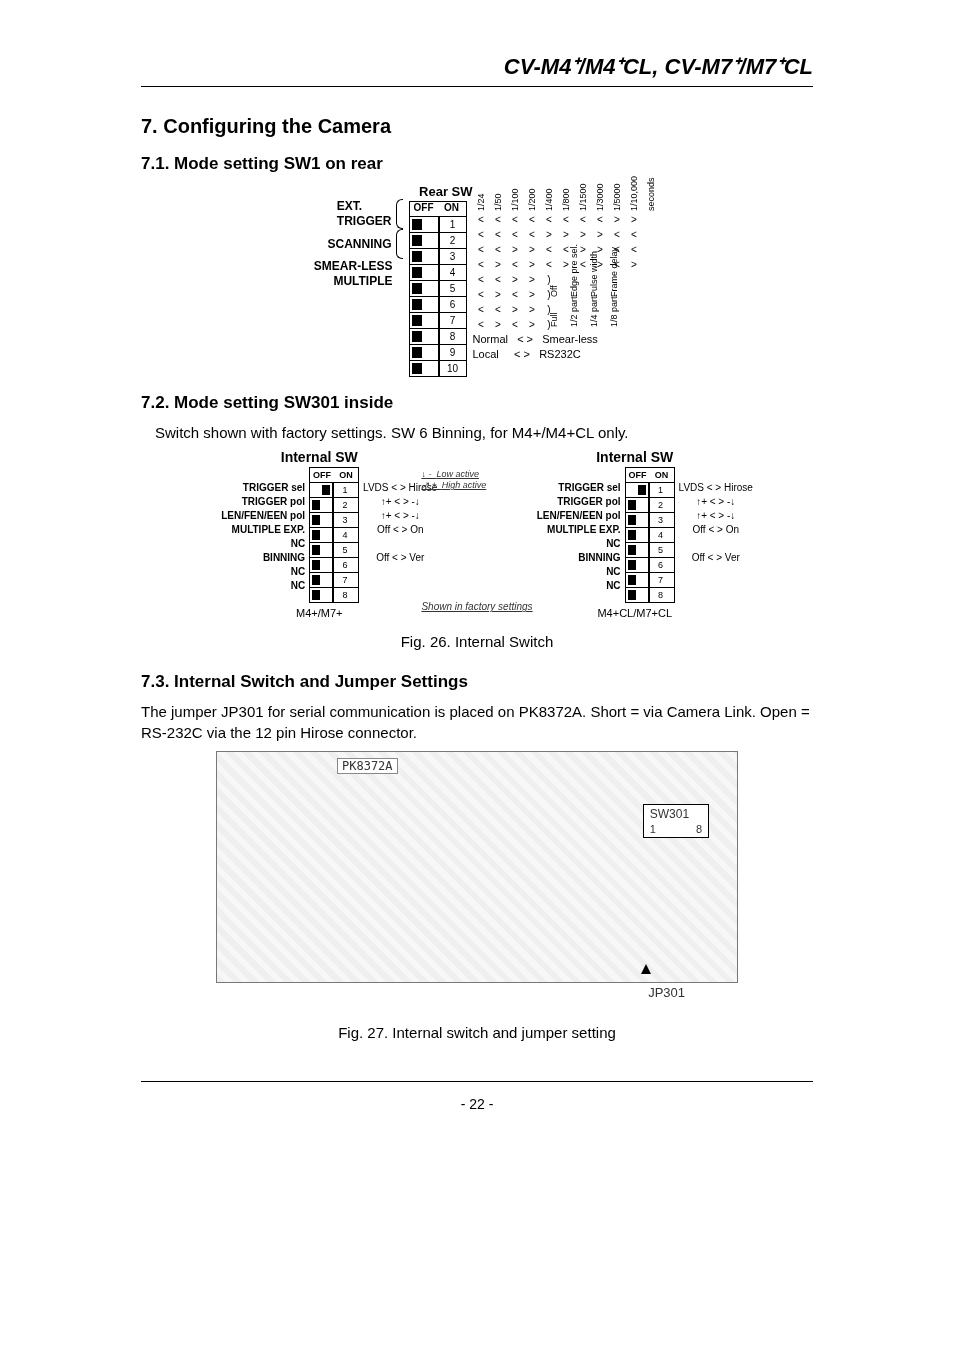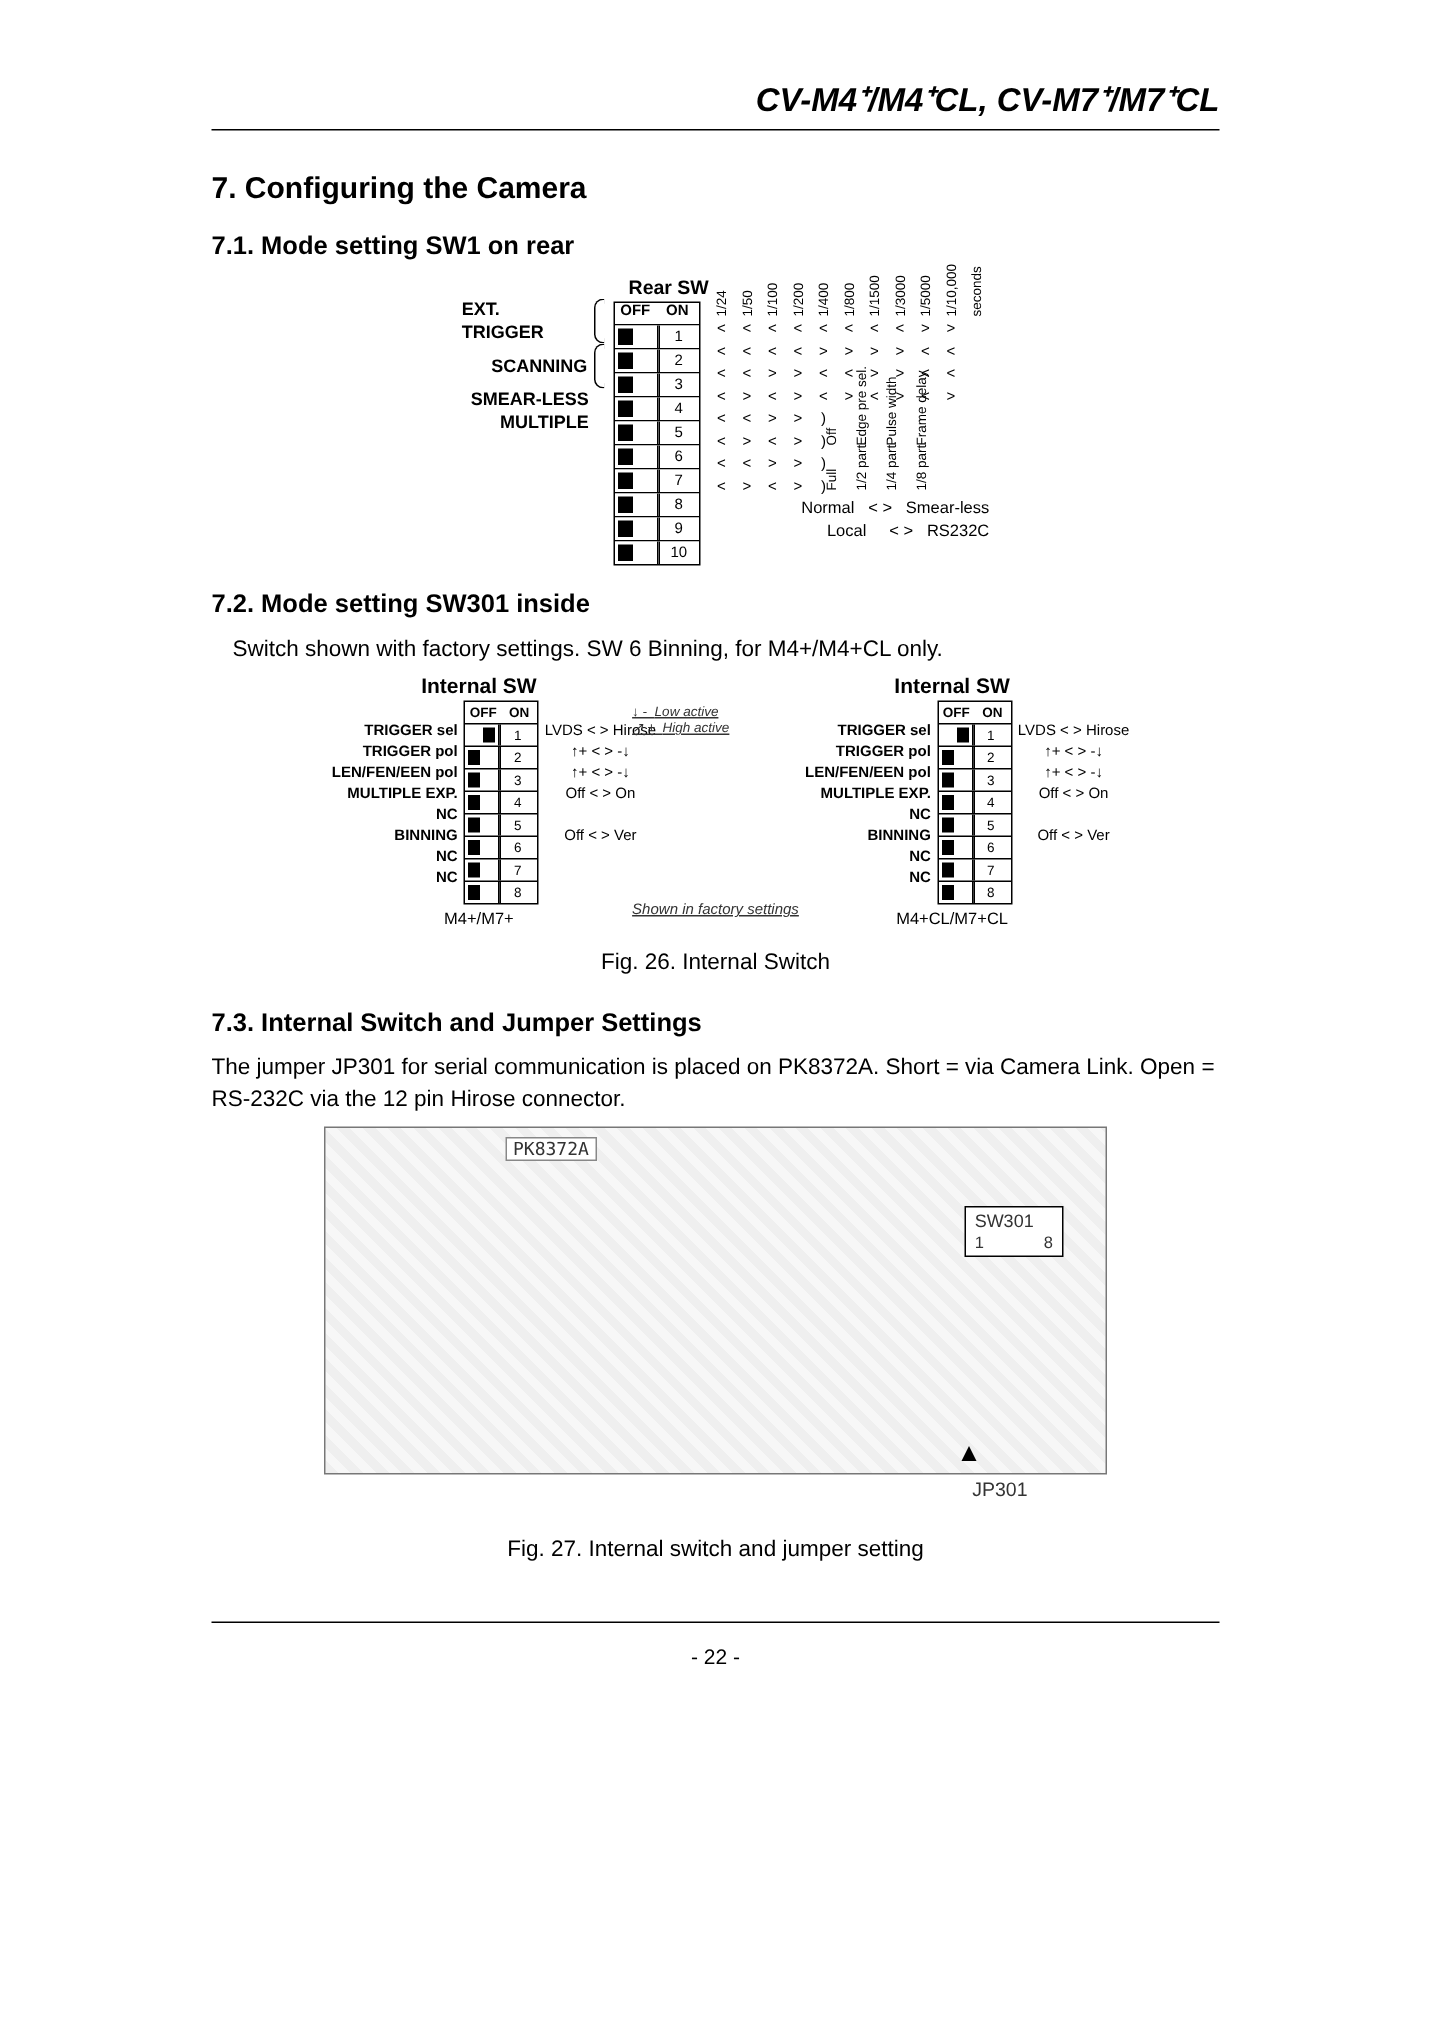--- a/index.html
+++ b/index.html
@@ -184,21 +184,21 @@
   .ext-row .txtcol span {
     transform: rotate(-90deg);
     transform-origin: left bottom;
     font-size: 9px;
     white-space: nowrap;
     width: 14px;
     display: inline-block;
     position: relative;
     top: 10px;
   }
-  .plain-row { font-size: 11px; text-align: right; }
+  .plain-row { font-size: 11px; }
 
   
   .internal-pair {
     display: flex;
     justify-content: center;
     gap: 24px;
     align-items: flex-end;
   }
   .int-block {
     display: flex;
@@ -323,21 +323,21 @@
 
   <h2 class="section-title">7. Configuring the Camera</h2>
 
   <h3 class="subsection-title">7.1. Mode setting SW1 on rear</h3>
 
   <div class="diagram-wrap">
     <div class="rear-sw-box">
       <div class="rear-sw-core">
 
         <div class="rear-left-labels">
-          <div class="lbl-row" style="height:30px;gap:29px;">
+          <div class="lbl-row" style="height:30px;">
             <span>
               <span>EXT.</span><br>
               <span>TRIGGER</span>
             </span>
             <span class="bracket small"></span>
           </div>
           <div class="lbl-row" style="height:30px;">
             <span>SCANNING</span>
             <span class="bracket small"></span>
           </div>

